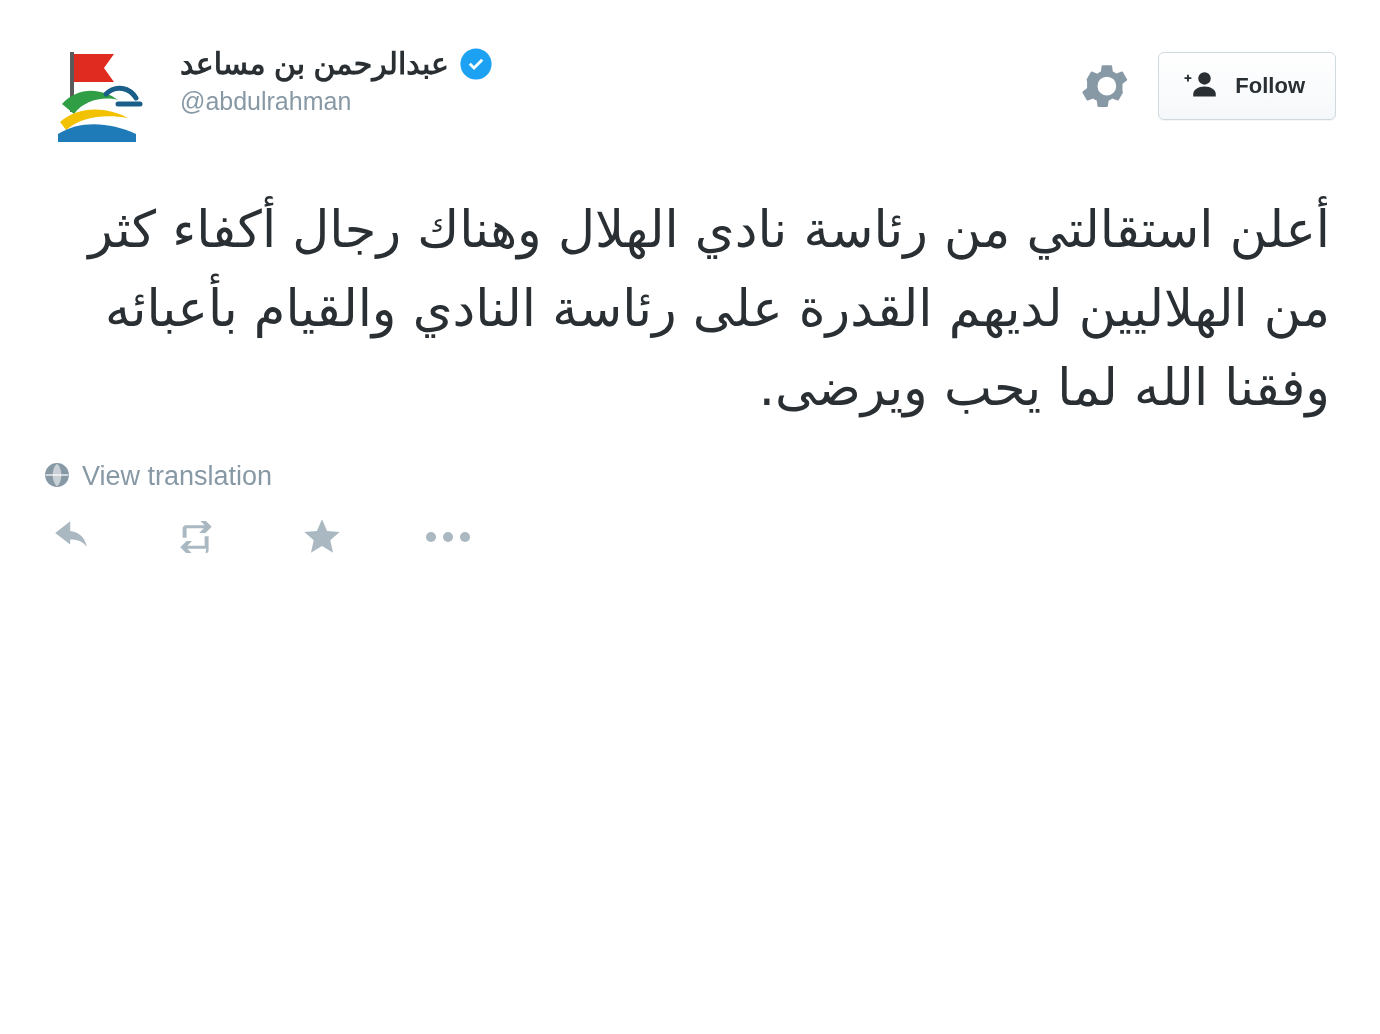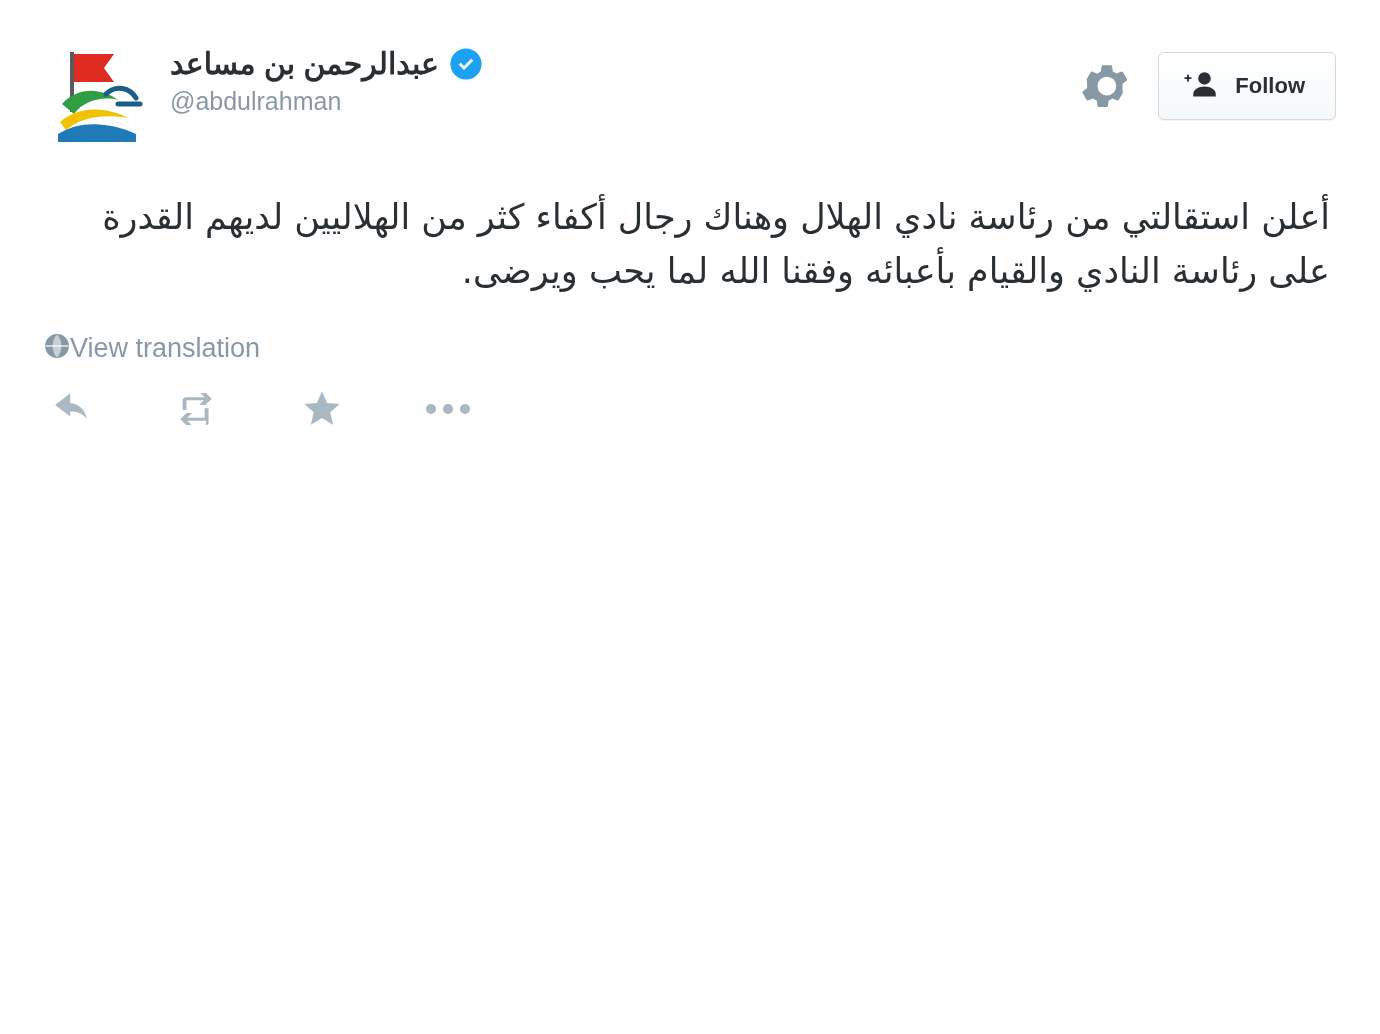--- a/index.html
+++ b/index.html
@@ -40,21 +40,21 @@
     width: 108px;
     height: 108px;
     flex: 0 0 108px;
     border-radius: 6px;
     background: #ffffff;
     overflow: hidden;
     position: relative;
   }
 
   .names {
-    margin-left: 18px;
+    margin-left: 28px;
     padding-top: 4px;
   }
 
   .name-line {
     display: flex;
     align-items: center;
     white-space: nowrap;
   }
 
   .display-name {
@@ -106,34 +106,34 @@
     font-size: 22px;
     font-weight: bold;
     color: #292f33;
   }
 
   
   .tweet-text {
     margin-top: 40px;
     direction: rtl;
     text-align: right;
-    font-size: 35px;
+    font-size: 51px;
     line-height: 1.55;
     color: #292f33;
     font-family: "DejaVu Sans", "Liberation Sans", sans-serif;
     padding-left: 6px;
     padding-right: 6px;
   }
 
   
   .translation-row {
     margin-top: 34px;
     display: flex;
     align-items: center;
-    gap: 0;
+    gap: 12px;
     cursor: pointer;
     width: max-content;
   }
 
   .translation-label {
     font-size: 27px;
     color: #8899a6;
   }
 
   

